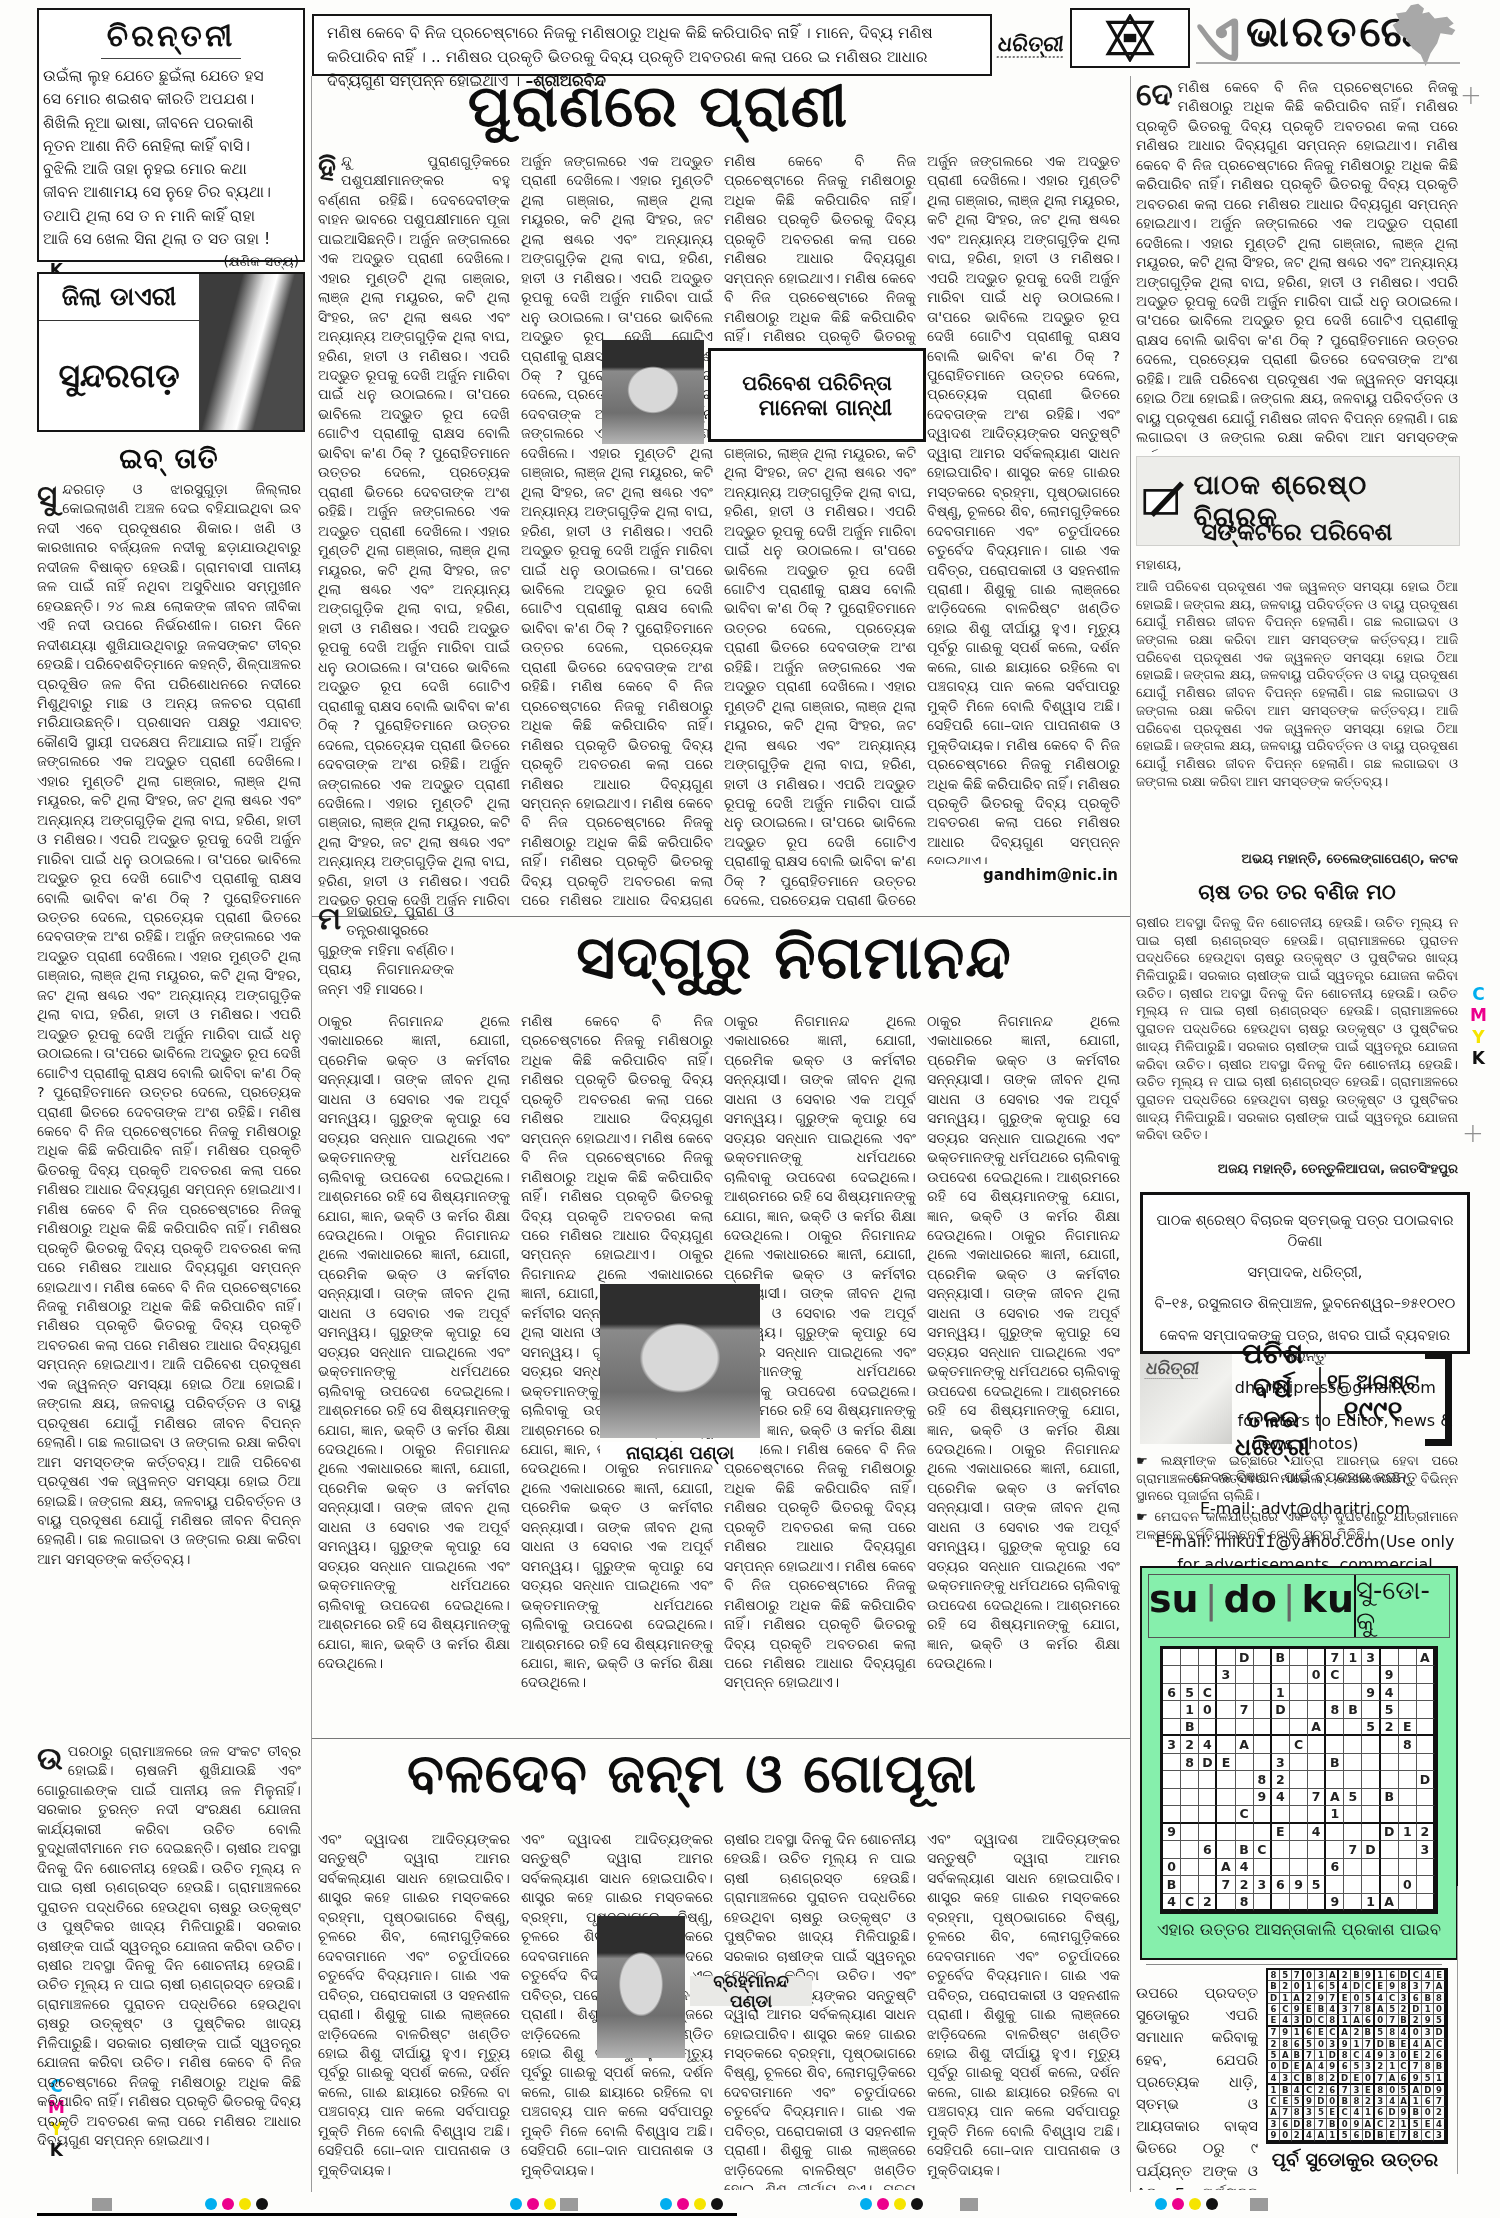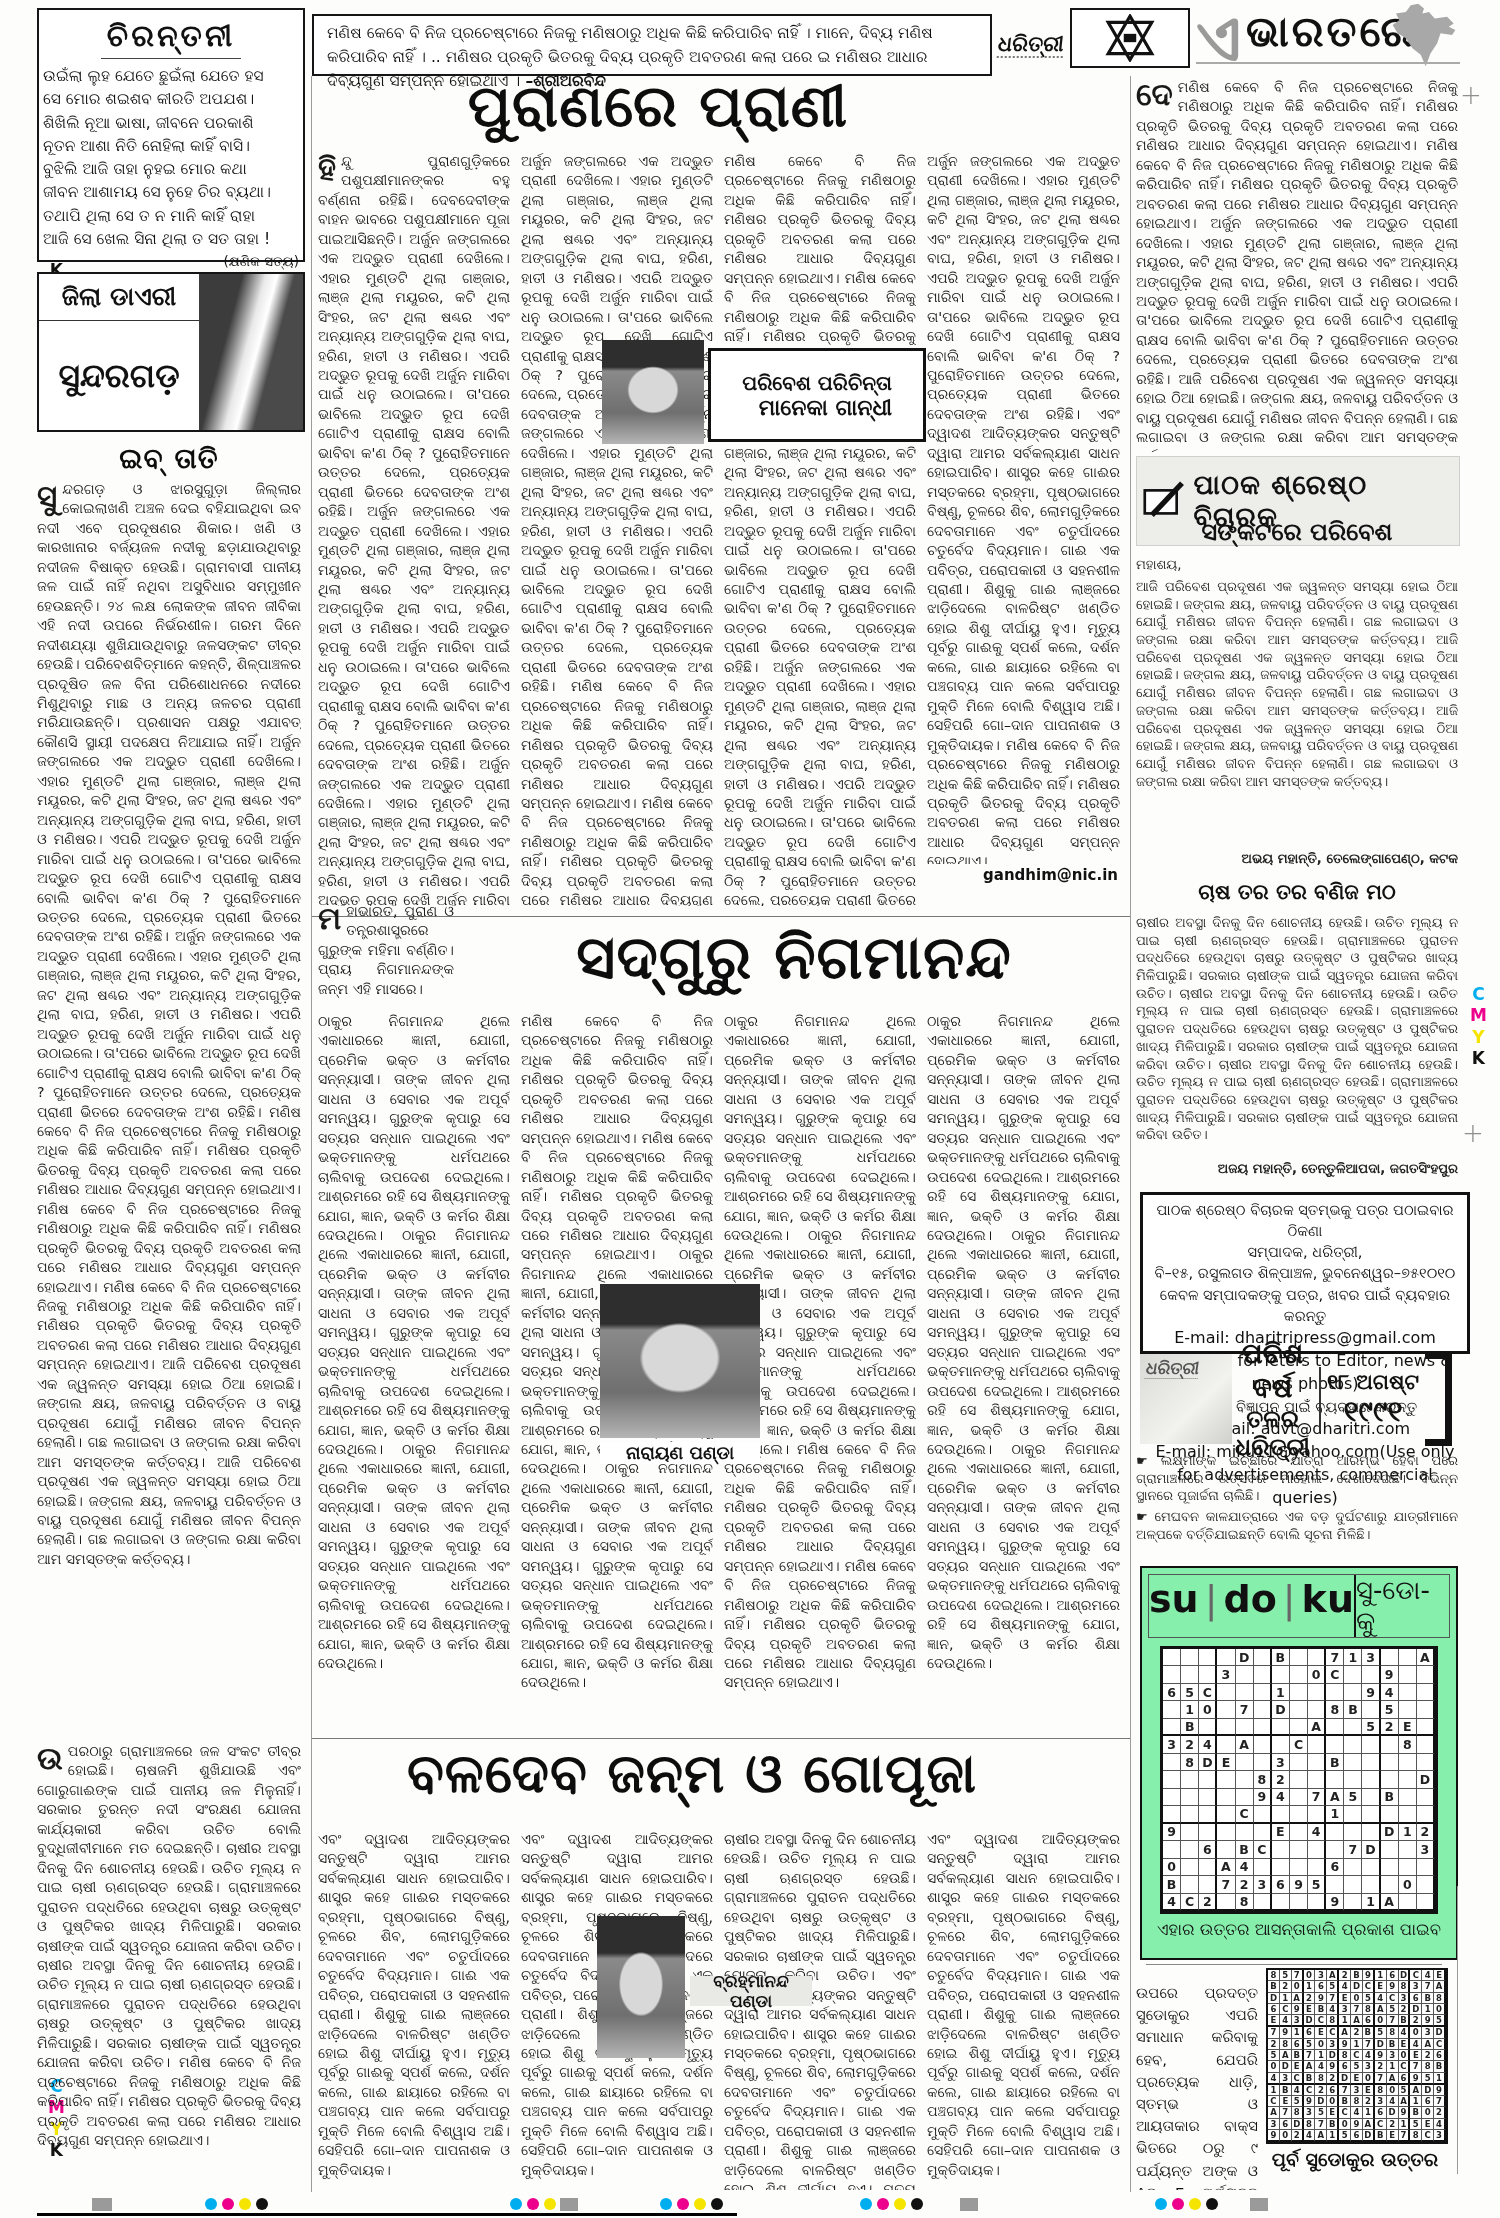--- a/index.html
+++ b/index.html
@@ -43,21 +43,21 @@
   .letters-hdr{background:#ededea;border:1px solid #cfcfcc;display:flex;align-items:center;gap:8px;padding:19px 6px;}
   .letters-hdr .txt{font-size:27px;font-weight:900;letter-spacing:1px;}
   
   .sgrid{display:grid;background:#fff;border:3px solid #111;}
   .sgrid .cell{display:flex;align-items:center;justify-content:center;
       border-right:1px solid #555;border-bottom:1px solid #555;font-weight:bold;color:#222;background:#fff;}
   .sgrid .cell.br{border-right:2.5px solid #111;}
   .sgrid .cell.bb{border-bottom:2.5px solid #111;}
   .brand{display:flex;align-items:baseline;font-weight:900;}
   .brand .bar{color:#666;font-weight:400;padding:0 6px;}
-  .contact-line{font-size:14.6px;line-height:1.45;text-align:center;}
+  .contact-line{font-size:14.6px;line-height:1.45;text-align:center;margin-top:10px;}
   .contact-line.en{font-size:16px;}
   .anniv-brkt{border-top:7px solid #111;border-right:7px solid #111;border-bottom:7px solid #111;width:20px;}
 </style>
 </head>
 <body>
 
 <div class="page">
 
   <div class="abs plus" style="left:44px;top:78px;">+</div>
   <div class="abs cmyk" style="left:48px;top:196px;">

